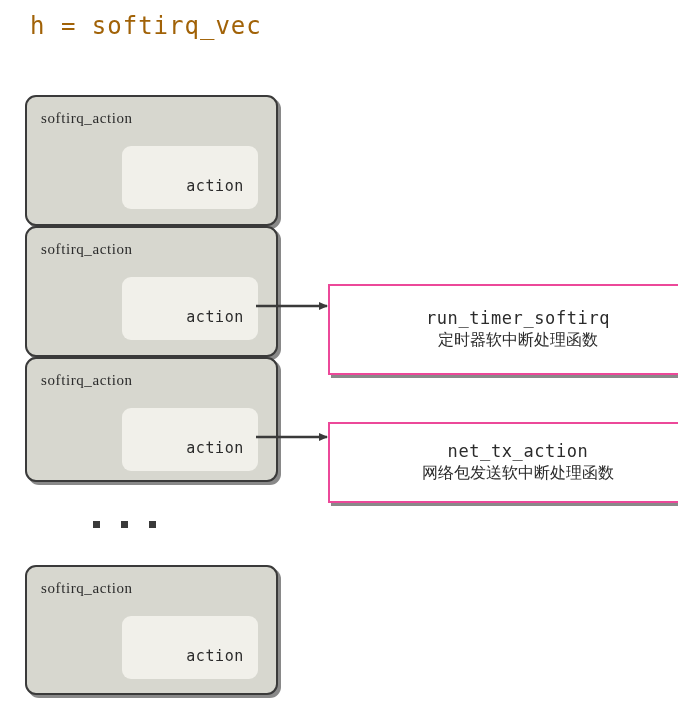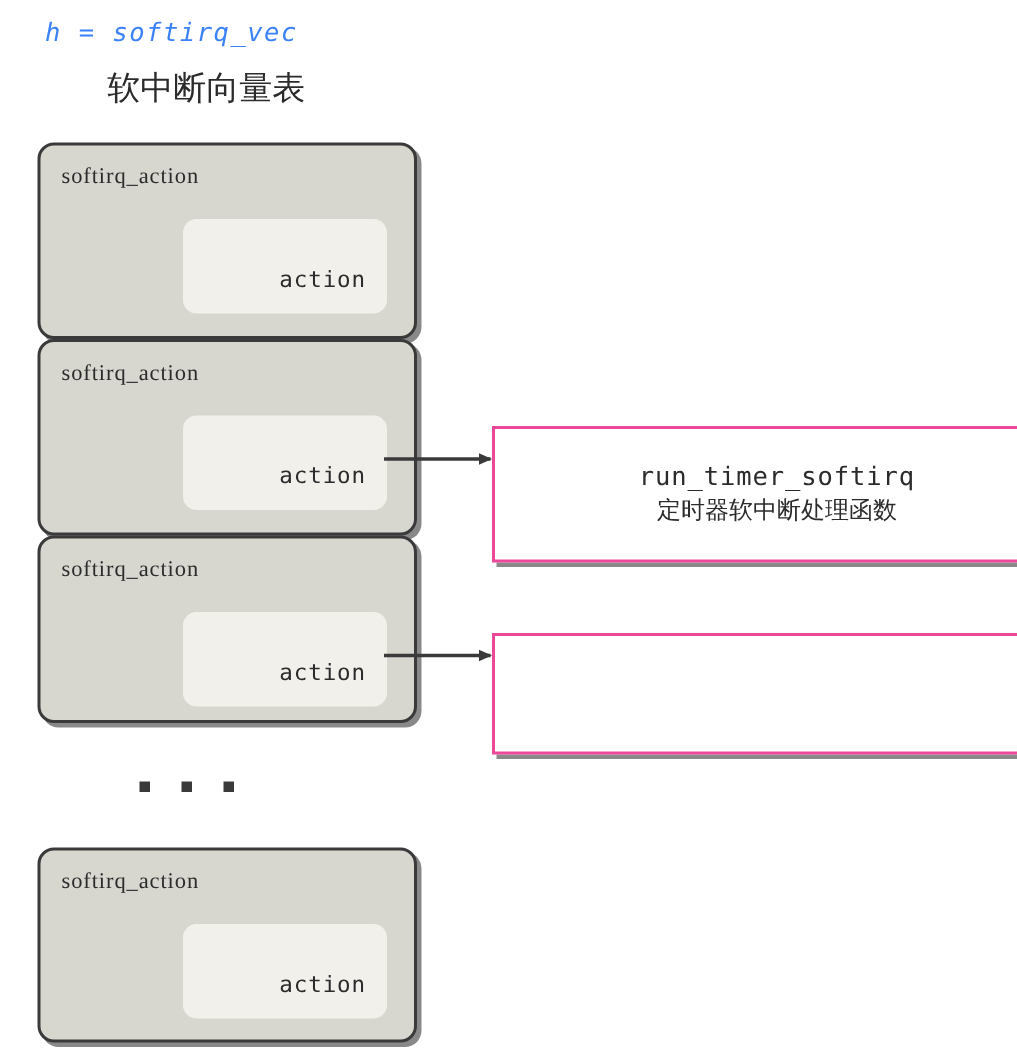--- a/index.html
+++ b/index.html
@@ -20,25 +20,24 @@
     width: 678px;
     height: 706px;
   }
 
   
   .title-line1 {
     position: absolute;
     left: 30px;
     top: 12px;
     font-family: "DejaVu Sans Mono", monospace;
-    font-size: 17px;
+    font-size: 24px;
     letter-spacing: 1px;
-    color: #3b82f6;
-    white-space: nowrap;
-    font-style: italic;
+    color: #a16207;
+    white-space: nowrap;
   }
   .title-line2 {
     position: absolute;
     left: 30px;
     top: 44px;
     width: 215px;
     text-align: center;
     font-family: "DejaVu Sans", sans-serif;
     font-size: 22px;
     color: #2b2b2b;
@@ -148,21 +147,20 @@
     height: 706px;
     pointer-events: none;
   }
 </style>
 </head>
 <body>
 
 <div id="canvas">
 
   <div class="title-line1">h = softirq_vec</div>
-  <div class="title-line2">软中断向量表</div>
 
   <div class="slot" style="top:95px; height:131px;">
     <div class="slot-label">softirq_action</div>
     <div class="action-box">
       <div class="action-label">action</div>
     </div>
   </div>
 
   <div class="slot" style="top:226px; height:131px;">
     <div class="slot-label">softirq_action</div>
@@ -190,20 +188,22 @@
       <div class="action-label">action</div>
     </div>
   </div>
 
   <div class="handler" style="top:262px; height:91px;">
     <div class="handler-fn">run_timer_softirq</div>
     <div class="handler-desc">定时器软中断处理函数</div>
   </div>
 
   <div class="handler" style="top:400px; height:81px;">
+    <div class="handler-fn">net_tx_action</div>
+    <div class="handler-desc">网络包发送软中断处理函数</div>
   </div>
 
   <svg class="arrow-svg" viewBox="0 0 678 706">
     <defs>
       <marker id="ah" markerWidth="9" markerHeight="9" refX="8" refY="4.5" orient="auto" markerUnits="userSpaceOnUse">
         <path d="M0,0.6 L9,4.5 L0,8.4 z" fill="#3a3a3a"></path>
       </marker>
     </defs>
     <line x1="256" y1="306" x2="327" y2="306" stroke="#3a3a3a" stroke-width="2.4" marker-end="url(#ah)"></line>
     <line x1="256" y1="437" x2="327" y2="437" stroke="#3a3a3a" stroke-width="2.4" marker-end="url(#ah)"></line>

